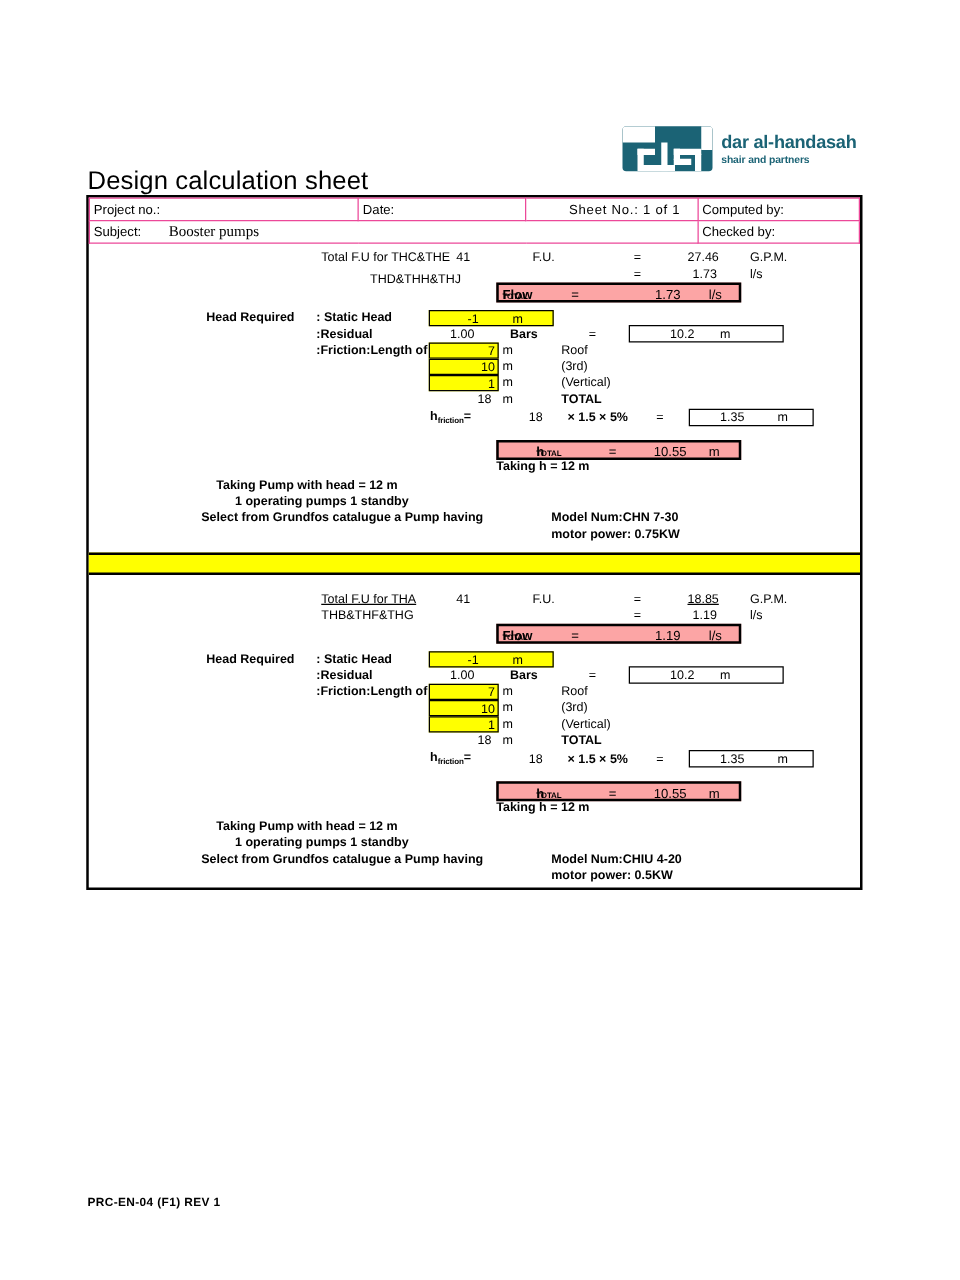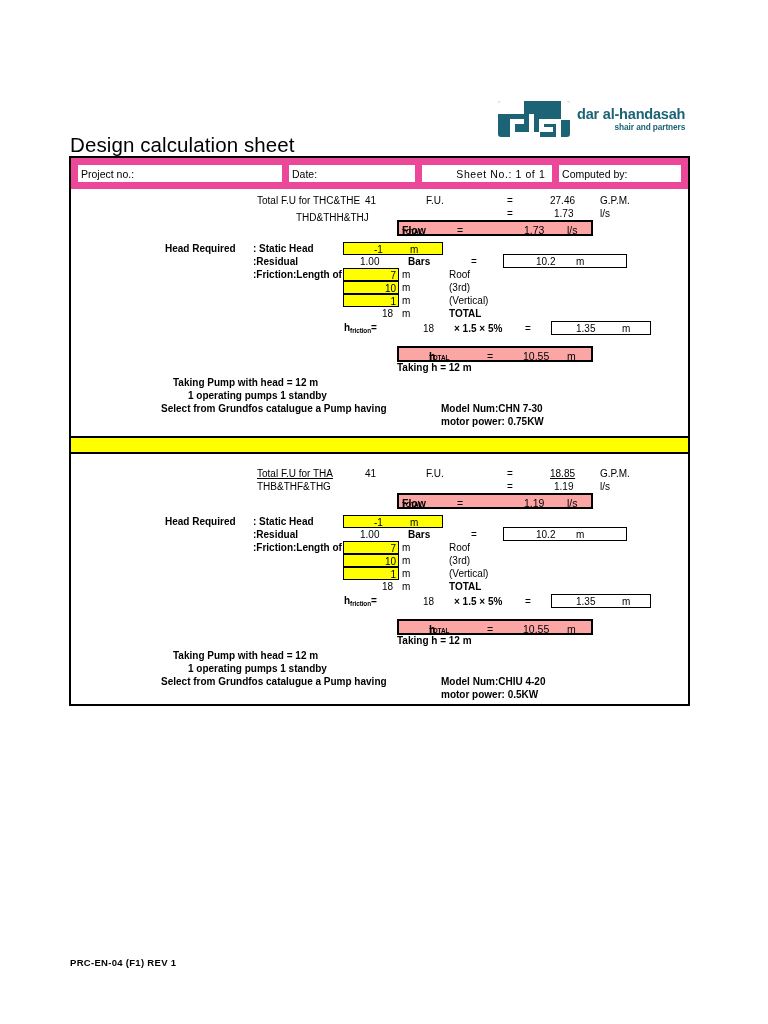--- a/index.html
+++ b/index.html
@@ -32,21 +32,20 @@
     border-radius: 3px;
     position: relative;
     overflow: hidden;
   }
   .logo-mark .notch {
     position: absolute;
     background: #ffffff;
   }
   .logo-text {
     line-height: 1.05;
-    text-align: right;
   }
   .logo-text .l1 {
     font-size: 14.5px;
     font-weight: bold;
     color: #1b6375;
     letter-spacing: -0.2px;
     white-space: nowrap;
   }
   .logo-text .l2 {
     font-size: 8.3px;
@@ -79,21 +78,21 @@
   }
 
   
   .info-table {
     width: 100%;
     border-collapse: collapse;
     table-layout: fixed;
     font-size: 10.5px;
   }
   .info-table td {
-    border: 7px solid #ec4899;
+    border: 1px solid #ec4899;
     padding: 1px 3px;
     height: 15px;
     vertical-align: middle;
     white-space: nowrap;
     overflow: hidden;
   }
   .lbl { font-size: 10.5px; }
   .val-serif {
     font-family: "Liberation Serif", serif;
     font-size: 12px;
@@ -207,20 +206,24 @@
 <div class="sheet">
 
   <table class="info-table">
     <tbody>
         <tr>
       <td style="width:35.4%"><span class="lbl">Project no.:</span></td>
       <td style="width:21.6%"><span class="lbl">Date:</span></td>
       <td style="width:22.2%"><span class="lbl sheetno">Sheet No.:  1  of  1</span></td>
       <td style="width:20.8%"><span class="lbl">Computed by:</span></td>
     </tr>
+    <tr>
+      <td colspan="3"><span class="lbl">Subject:</span><span class="val-serif">Booster pumps</span></td>
+      <td><span class="lbl">Checked by:</span></td>
+    </tr>
   </tbody>
     </table>
 
   <div class="calc-block">
 
     <div class="row" style="left:186px;top:6px;">Total F.U for THC&amp;THE</div>
     <div class="row" style="left:225px;top:23px;">THD&amp;THH&amp;THJ</div>
     <div class="row" style="left:294px;top:6px;">41</div>
     <div class="row" style="left:355px;top:6px;">F.U.</div>
     <div class="row" style="left:436px;top:6px;">=</div>

